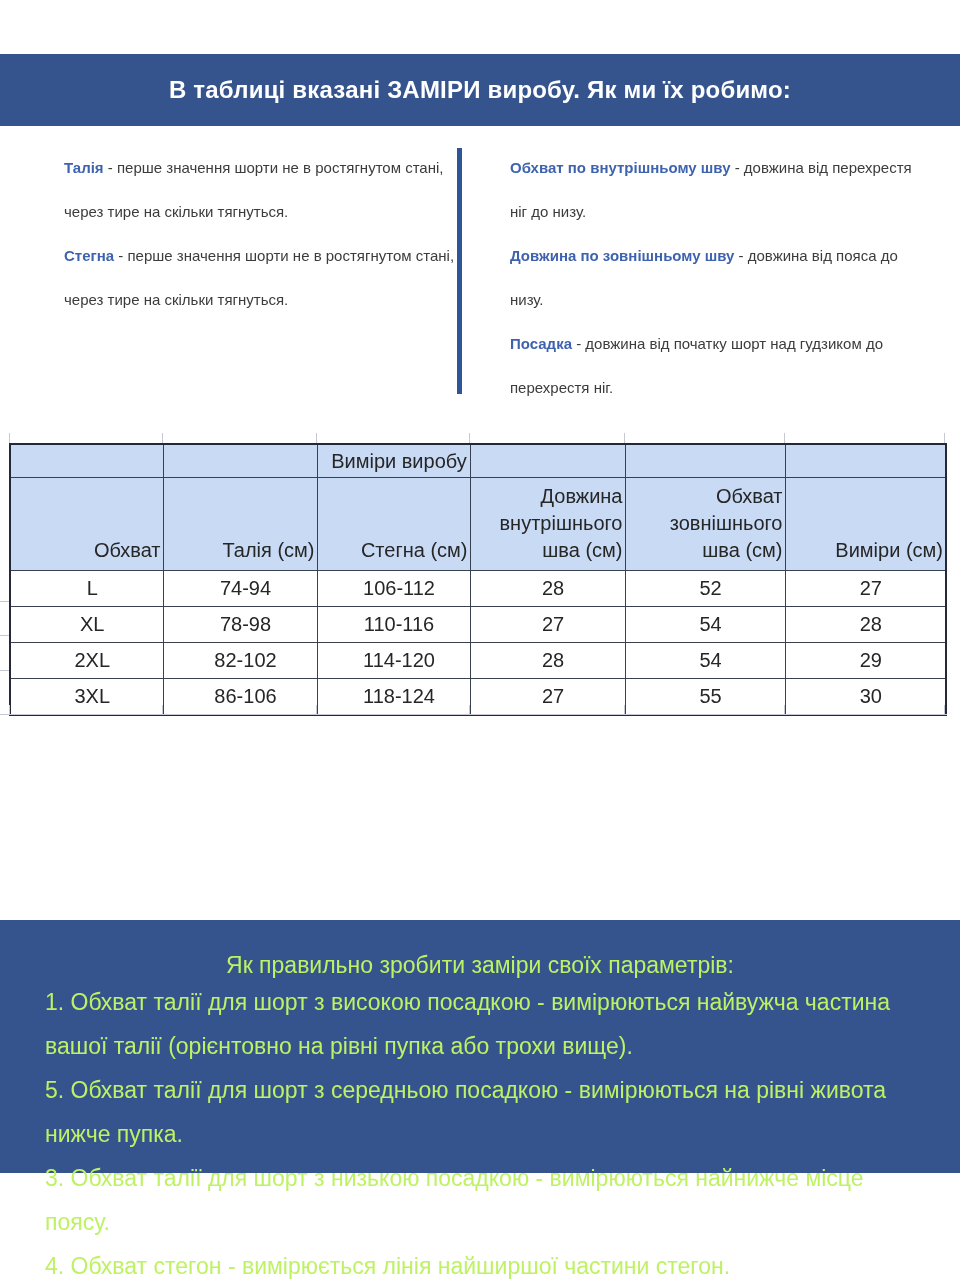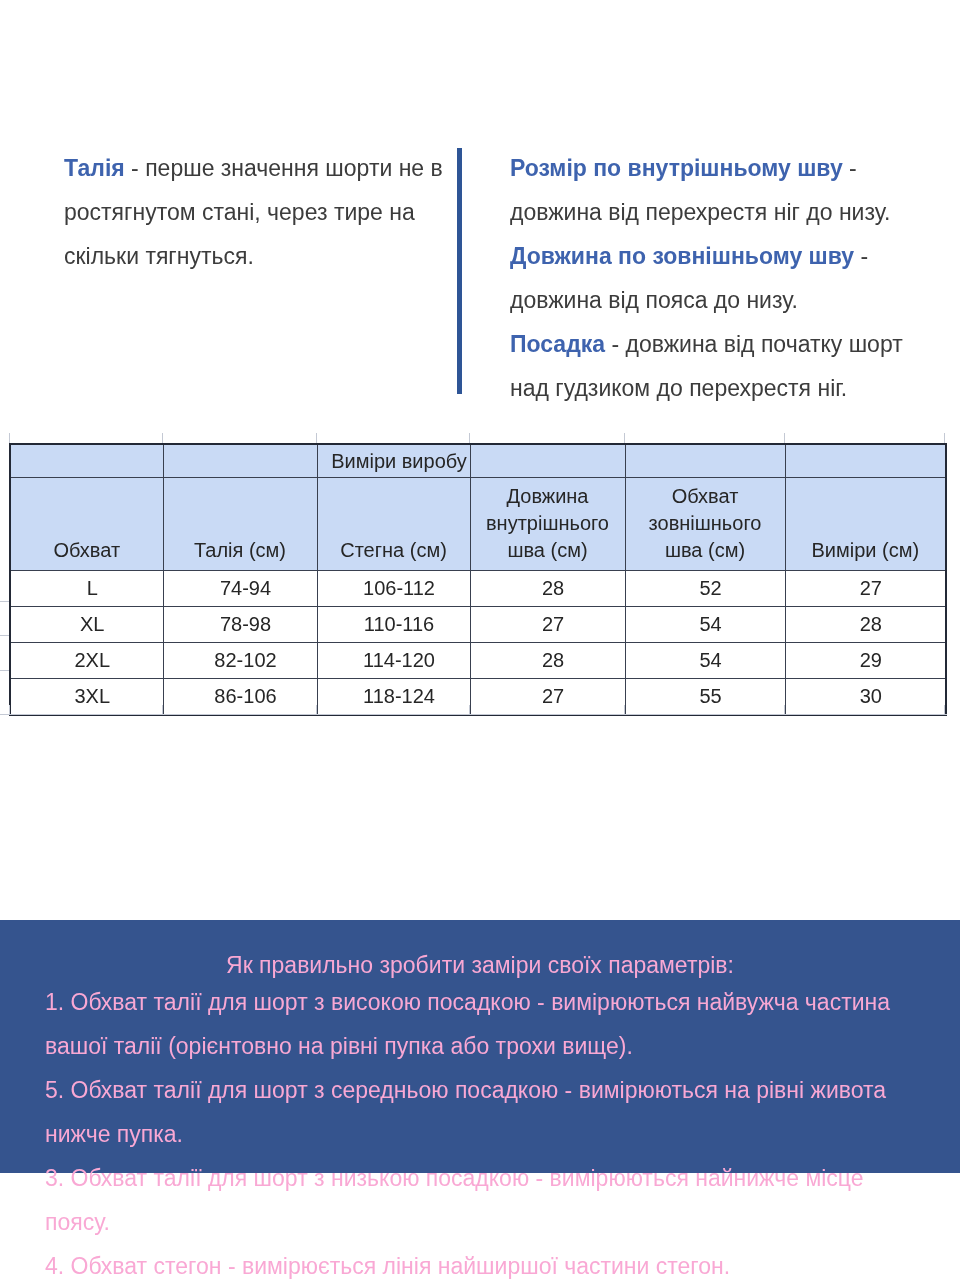--- a/index.html
+++ b/index.html
@@ -8,60 +8,64 @@
 
   
   .top-bar{position:absolute;top:54px;left:0;width:960px;height:72px;background:#35548E;}
   .top-bar-title{width:100%;height:72px;line-height:72px;text-align:center;color:#ffffff;
         font-size:24px;font-weight:700;letter-spacing:.2px;}
 
   
   .defs{position:absolute;top:146px;left:0;width:960px;height:252px;}
   .defs-left{position:absolute;left:64px;top:0;width:396px;}
   .defs-right{position:absolute;left:510px;top:0;width:420px;}
-  .defs p{margin:0;font-size:23px;line-height:44px;color:#3C3C3C;}
+  .defs p{margin:0;font-size:15px;line-height:44px;color:#3C3C3C;}
   .term{color:#3E63AE;font-weight:700;}
   .defs-divider{position:absolute;left:457px;top:2px;width:5px;height:246px;background:#2E5596;}
 
   
   .table-zone{position:absolute;top:433px;left:0;width:960px;height:295px;}
   .stub{position:absolute;background:#C4C9D4;}
   .vt{top:0;width:1px;height:10px;}
   .vb{top:272px;width:1px;height:9px;}
   .hb{top:281px;left:0;width:947px;height:1px;}
   .hl{left:0;width:9px;height:1px;}
 
   table.size-table{position:absolute;left:9px;top:10px;width:936px;table-layout:fixed;
         border-collapse:collapse;border:2.5px solid #232936;font-size:20px;color:#262626;}
   table.size-table td, table.size-table th{border:1.5px solid #39404F;overflow:hidden;padding-left:12px;}
   tr.r1 td{height:30px;background:#C9DAF5;text-align:center;vertical-align:middle;}
-  tr.r2 th{height:86px;background:#C9DAF5;font-weight:400;text-align:center;
+  tr.r2 th{height:86px;background:#C9DAF5;font-weight:400;text-align:right;
         vertical-align:bottom;padding:0 2px 6px 2px;line-height:1.35;}
   tr.dr td{height:33px;background:#ffffff;text-align:center;vertical-align:middle;}
 
   
   .instructions{position:absolute;top:920px;left:0;width:960px;height:253px;background:#35548E;
-        color:#f9a8d4;box-sizing:border-box;padding:30px 45px 0 45px;}
+        color:#bef264;box-sizing:border-box;padding:30px 45px 0 45px;}
   .ins-title{margin:0;font-size:23px;line-height:30px;text-align:center;font-weight:400;}
   .ins-item{margin:0;font-size:23px;line-height:44px;font-weight:400;}
   .ins-bold{font-weight:400;}
 </style>
 </head>
 <body>
 
 <div class="page">
 
+  <div class="top-bar">
+    <div class="top-bar-title">В таблиці вказані ЗАМІРИ виробу. Як ми їх робимо:</div>
+  </div>
 
   <div class="defs">
     <div class="defs-left">
       <p><span class="term">Талія</span><span> - перше значення шорти не в ростягнутом стані, через тире на скільки тягнуться.</span></p>
+      <p><span class="term">Стегна</span><span> - перше значення шорти не в ростягнутом стані, через тире на скільки тягнуться.</span></p>
     </div>
     <div class="defs-divider"></div>
     <div class="defs-right">
-      <p><span class="term">Розмір по внутрішньому шву</span><span> - довжина від перехрестя ніг до низу.</span></p>
+      <p><span class="term">Обхват по внутрішньому шву</span><span> - довжина від перехрестя ніг до низу.</span></p>
       <p><span class="term">Довжина по зовнішньому шву</span><span> - довжина від пояса до низу.</span></p>
       <p><span class="term">Посадка</span><span> - довжина від початку шорт над гудзиком до перехрестя ніг.</span></p>
     </div>
   </div>
 
   <div class="table-zone">
     <div class="stub vt" style="left:9px"></div>
     <div class="stub vt" style="left:162px"></div>
     <div class="stub vt" style="left:316px"></div>
     <div class="stub vt" style="left:469px"></div>

